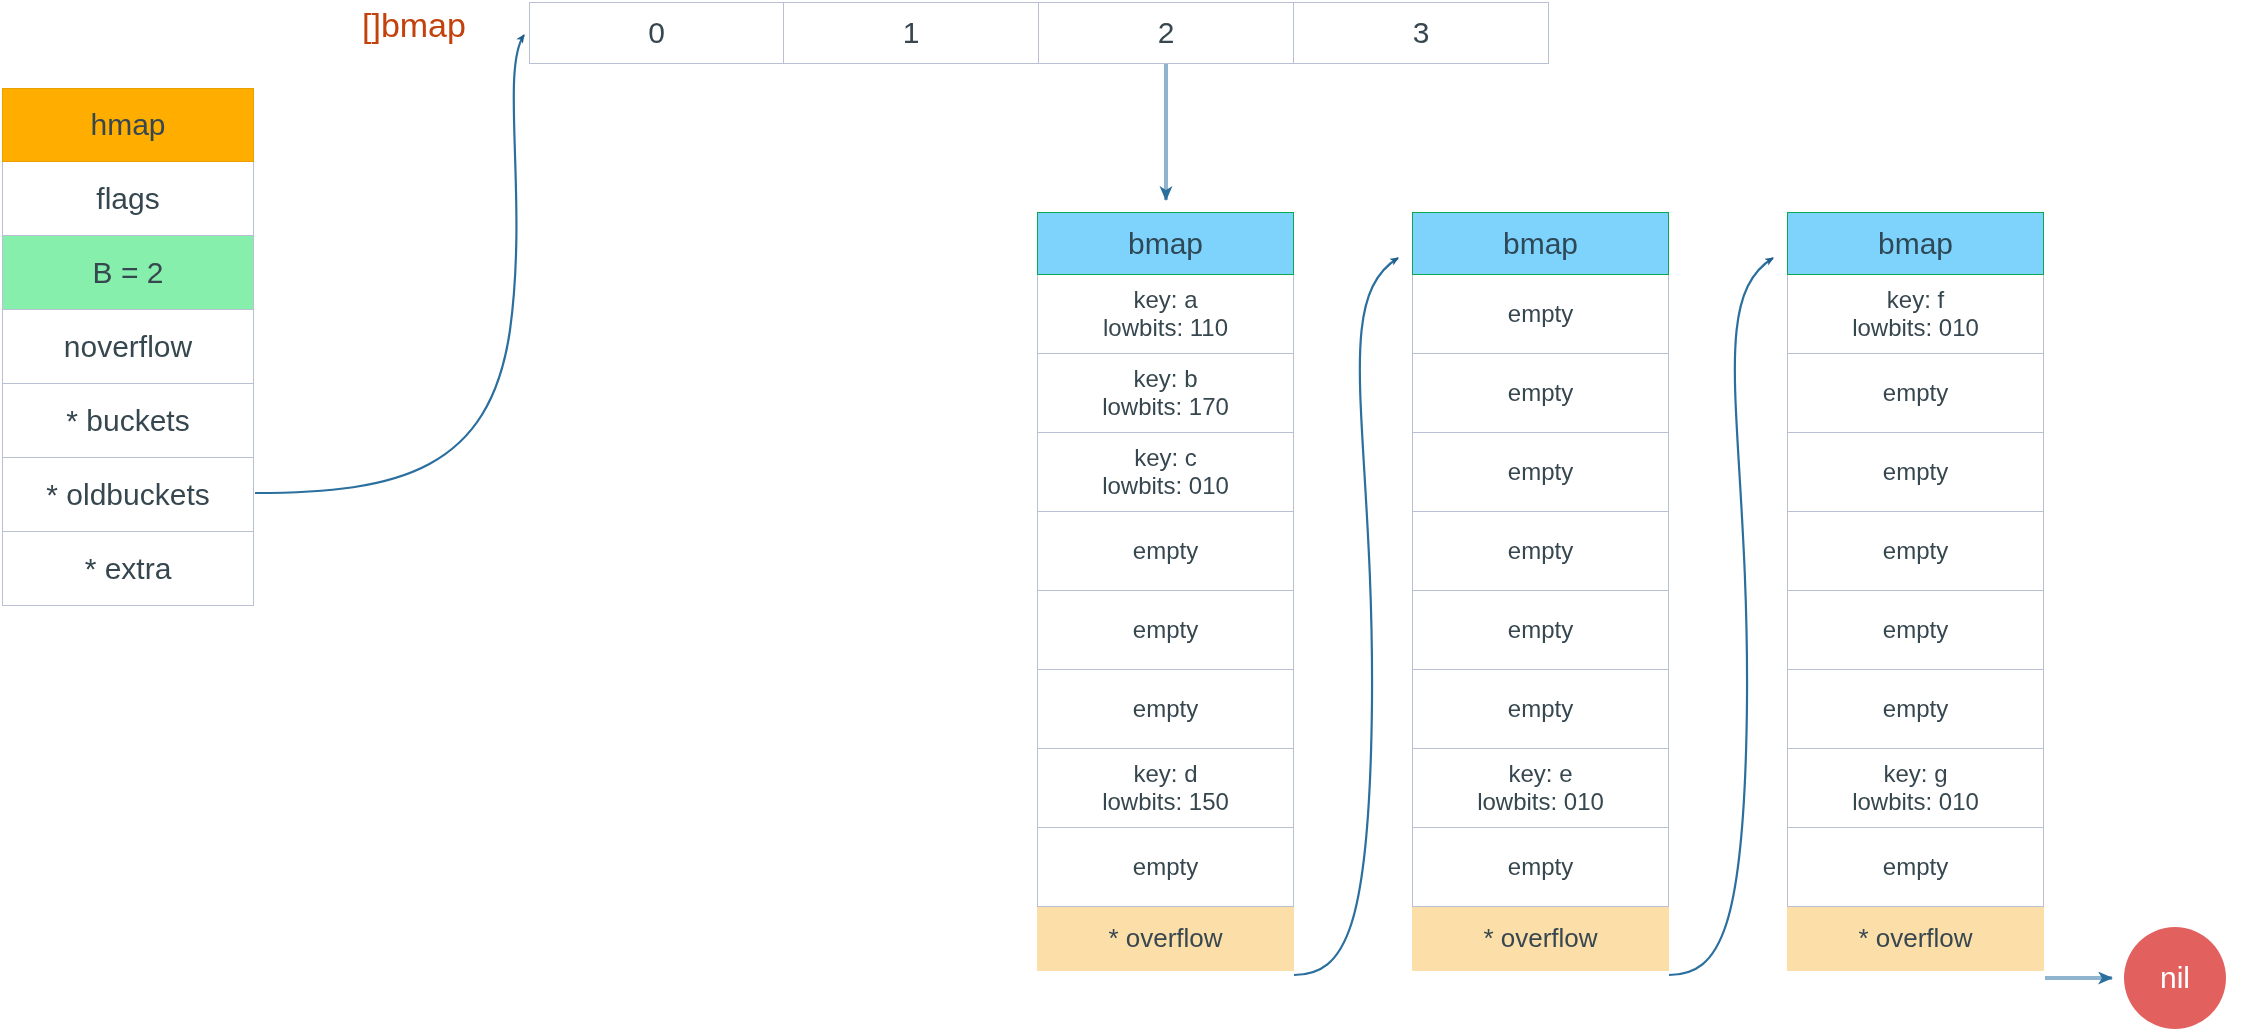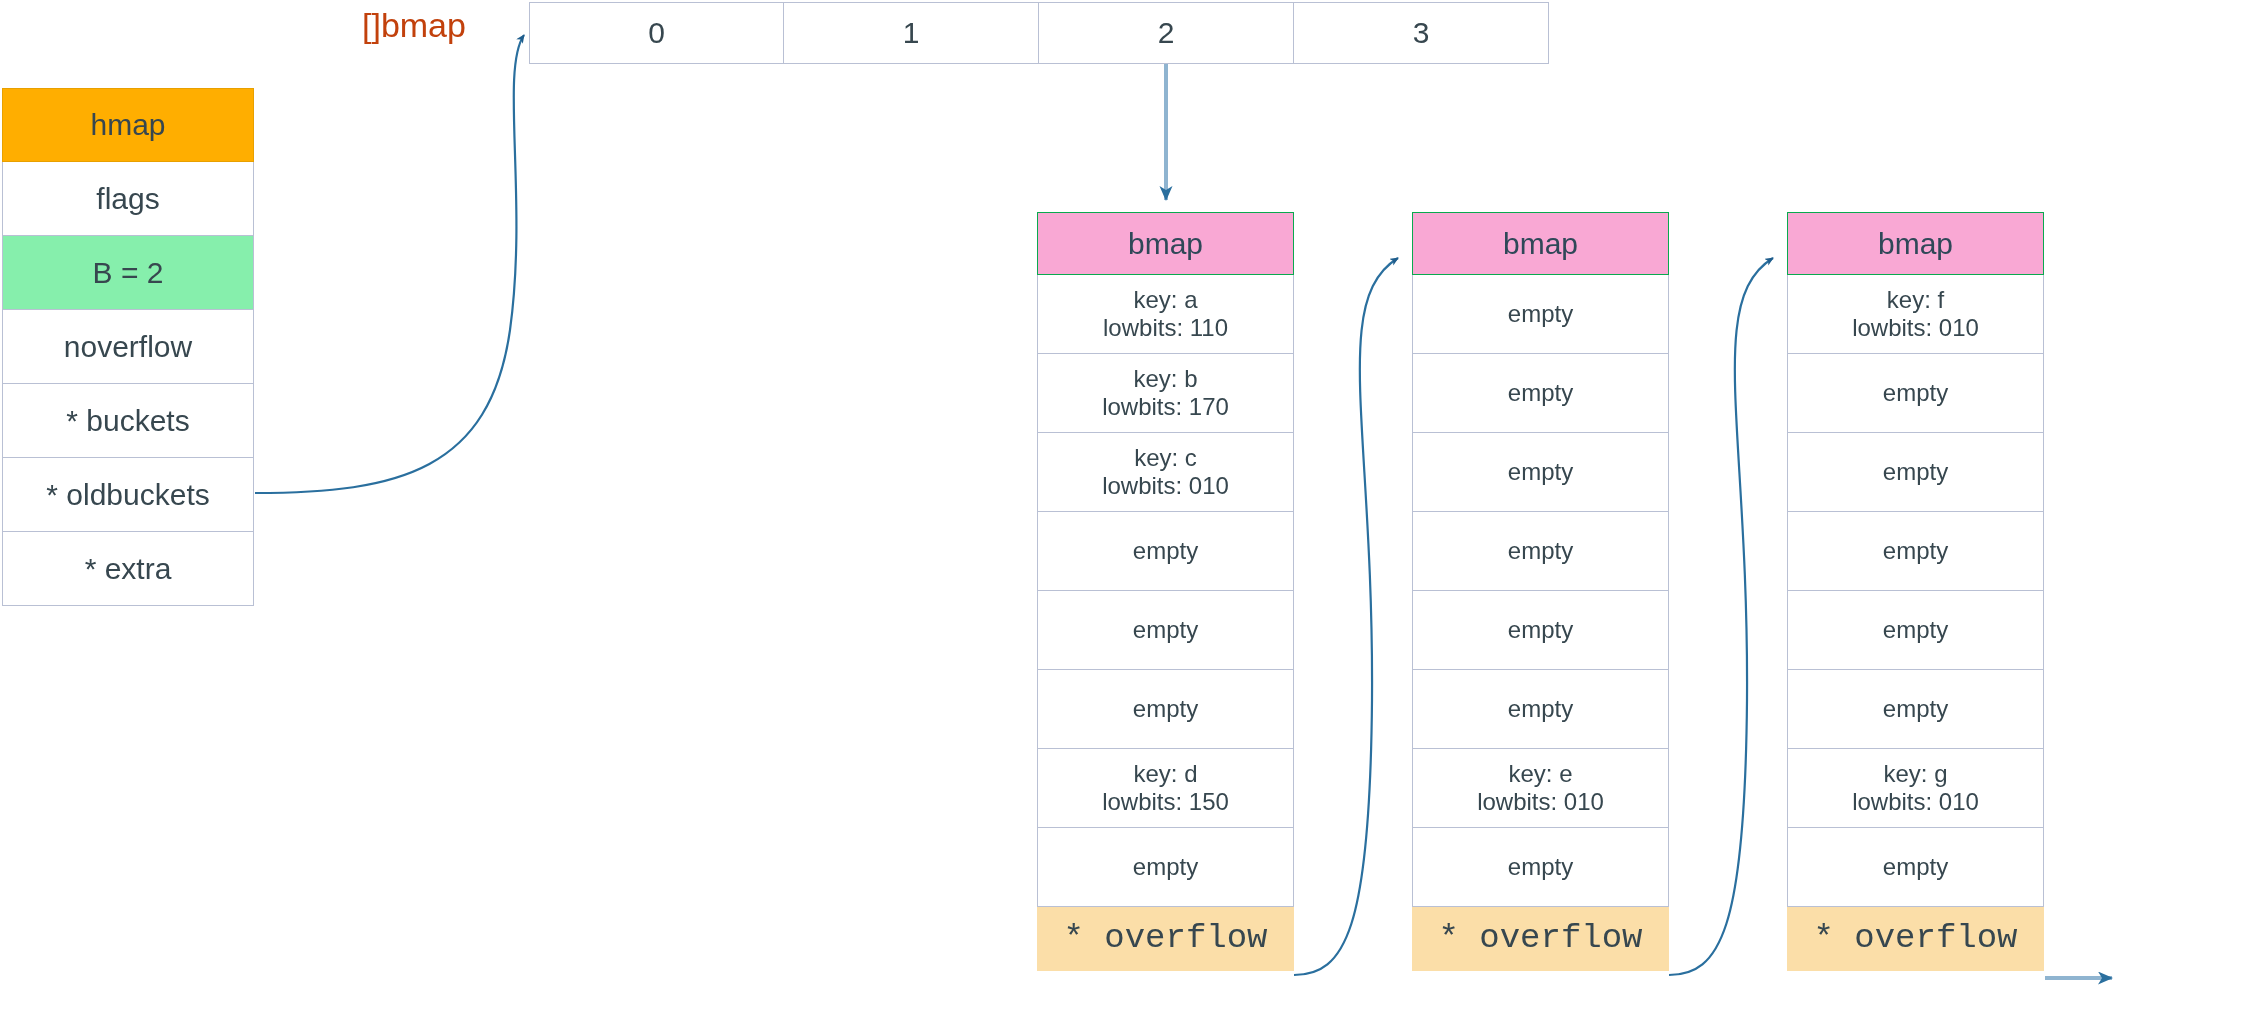--- a/index.html
+++ b/index.html
@@ -105,32 +105,31 @@
   .bmap {
     position: absolute;
     width: 257px;
     top: 212px;
   }
   .bmap .cell {
     height: 79px;
     font-size: 24px;
   }
   .bmap .cell.header {
-    background: #f9a8d4;
+    background: #7dd3fc;
     border-color: #0aa94f;
     height: 63px;
     font-size: 30px;
     color: #2f4858;
   }
   .bmap .cell.overflow {
     background: #fbdea8;
     border-color: #fbdea8;
     height: 64px;
-    font-size: 34px;
-    font-family: Liberation Mono, monospace;
+    font-size: 26px;
   }
   #bmap-1 { left: 1037px; }
   #bmap-2 { left: 1412px; }
   #bmap-3 { left: 1787px; }
 
   
   #nil-node {
     position: absolute;
     left: 2124px;
     top: 927px;
@@ -230,14 +229,15 @@
     <div class="cell">empty</div>
     <div class="cell">empty</div>
     <div class="cell">empty</div>
     <div class="cell">empty</div>
     <div class="cell">key: g
 lowbits: 010</div>
     <div class="cell">empty</div>
     <div class="cell overflow">* overflow</div>
   </div>
 
+  <div id="nil-node">nil</div>
 
 </div>
 
 </body></html>

